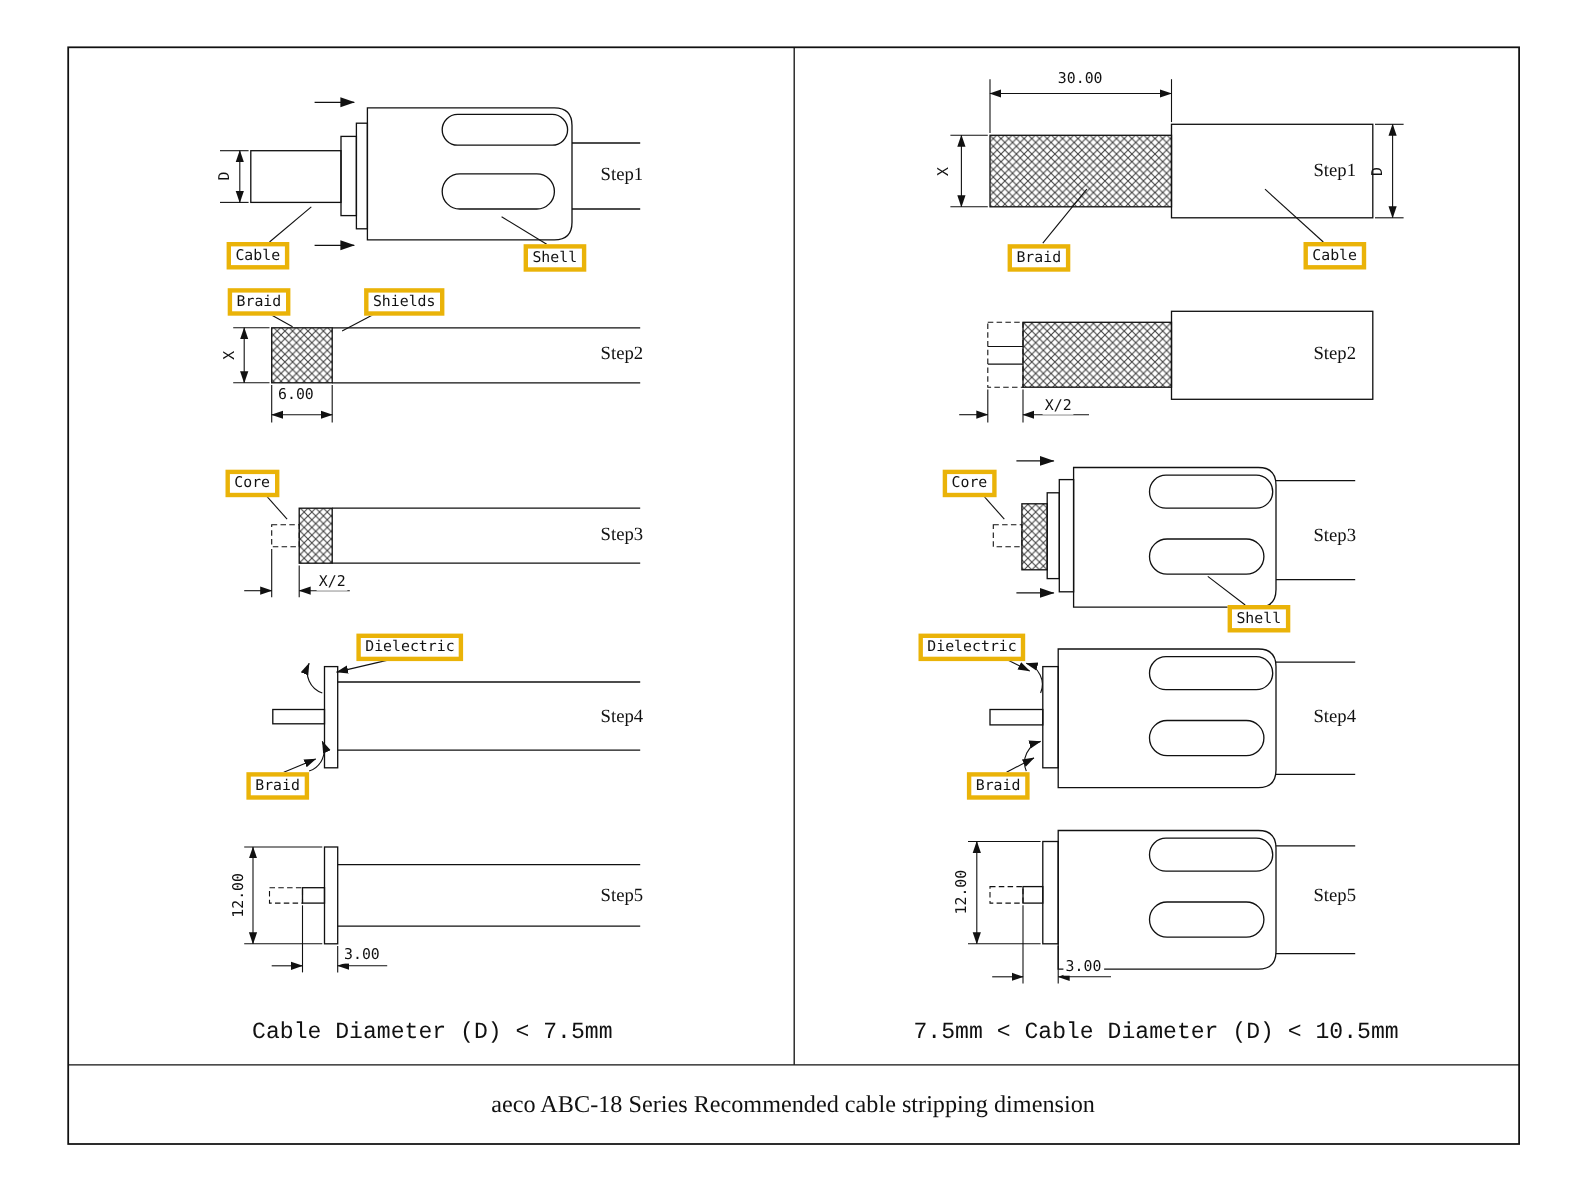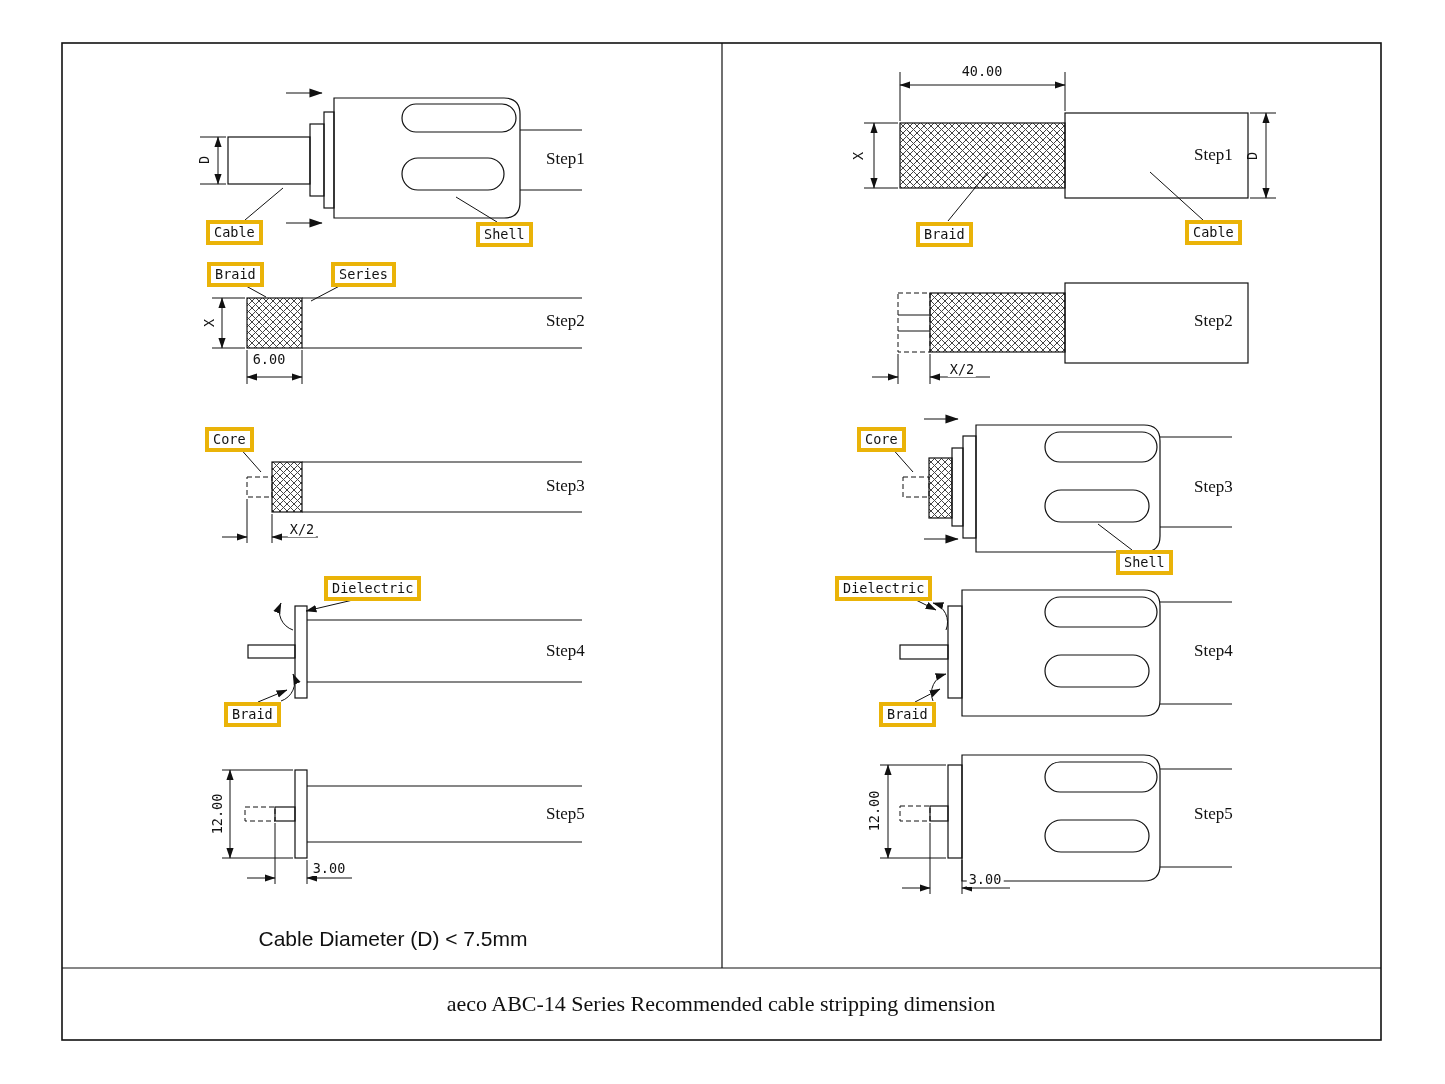--- a/index.html
+++ b/index.html
@@ -7,21 +7,21 @@
           font-family:"DejaVu Sans Mono", monospace; color:#111; overflow:hidden;}
   svg.lines {position:absolute; left:0; top:0; display:block;}
   .tag {position:absolute; border:4px solid #eab308; background:#fff; padding:0 4px;
         font-size:13.5px; line-height:17px; white-space:nowrap;}
   .dimc {position:absolute; transform:translate(-50%,-50%); font-size:13.5px;
          white-space:nowrap; background:#fff; padding:0 2px;}
   .dimr {position:absolute; transform:translate(-50%,-50%) rotate(-90deg);
          font-size:13.5px; white-space:nowrap;}
   .step {position:absolute; font-family:"Liberation Serif", serif; font-size:17px; white-space:nowrap;}
   .caption {position:absolute; transform:translate(-50%,-50%);
-            font-family:Liberation Sans, sans-serif; font-size:21px; white-space:nowrap;text-align:center;}
+            font-family:Liberation Mono, monospace; font-size:21px; white-space:nowrap;text-align:center;}
   .title {position:absolute; transform:translate(-50%,-50%);
           font-family:"Liberation Serif", serif; font-size:22px; white-space:nowrap;}
 </style>
 </head>
 <body>
 
 <div class="stage">
 
   <svg class="lines" width="1445" height="1084" viewBox="0 0 1445 1084">
     <defs>
@@ -193,21 +193,21 @@
 
   <div class="step" style="left:546px; top:149px;">Step1</div>
   <div class="step" style="left:546px; top:311px;">Step2</div>
   <div class="step" style="left:546px; top:476px;">Step3</div>
   <div class="step" style="left:546px; top:641px;">Step4</div>
   <div class="step" style="left:546px; top:804px;">Step5</div>
 
   <div class="tag" style="left:206px; top:220px;">Cable</div>
   <div class="tag" style="left:476px; top:222px;">Shell</div>
   <div class="tag" style="left:207px; top:262px;">Braid</div>
-  <div class="tag" style="left:331px; top:262px;">Series</div>
+  <div class="tag" style="left:331px; top:262px;">Shields</div>
   <div class="tag" style="left:205px; top:427px;">Core</div>
   <div class="tag" style="left:324px; top:576px;">Dielectric</div>
   <div class="tag" style="left:224px; top:702px;">Braid</div>
 
   <div class="dimr" style="left:204px; top:160px;">D</div>
   <div class="dimr" style="left:209px; top:323px;">X</div>
   <div class="dimc" style="left:269px; top:359px;">6.00</div>
   <div class="dimc" style="left:302px; top:529px;">X/2</div>
   <div class="dimr" style="left:217px; top:814px;">12.00</div>
   <div class="dimc" style="left:329px; top:868px;">3.00</div>
@@ -218,23 +218,24 @@
   <div class="step" style="left:1194px; top:641px;">Step4</div>
   <div class="step" style="left:1194px; top:804px;">Step5</div>
 
   <div class="tag" style="left:916px; top:222px;">Braid</div>
   <div class="tag" style="left:1185px; top:220px;">Cable</div>
   <div class="tag" style="left:857px; top:427px;">Core</div>
   <div class="tag" style="left:1116px; top:550px;">Shell</div>
   <div class="tag" style="left:835px; top:576px;">Dielectric</div>
   <div class="tag" style="left:879px; top:702px;">Braid</div>
 
-  <div class="dimc" style="left:982px; top:71px;">40.00</div>
+  <div class="dimc" style="left:982px; top:71px;">30.00</div>
   <div class="dimr" style="left:858px; top:156px;">X</div>
   <div class="dimr" style="left:1252px; top:156px;">D</div>
   <div class="dimc" style="left:962px; top:369px;">X/2</div>
   <div class="dimr" style="left:874px; top:811px;">12.00</div>
   <div class="dimc" style="left:985px; top:879px;">3.00</div>
 
   <div class="caption" style="left:393px; top:939px;">Cable Diameter (D) &lt; 7.5mm</div>
-  <div class="title" style="left:721px; top:1004px;">aeco ABC-14 Series Recommended cable stripping dimension</div>
+  <div class="caption" style="left:1051px; top:939px;">7.5mm &lt; Cable Diameter (D) &lt; 10.5mm</div>
+  <div class="title" style="left:721px; top:1004px;">aeco ABC-18 Series Recommended cable stripping dimension</div>
 
 </div>
 
 </body></html>

